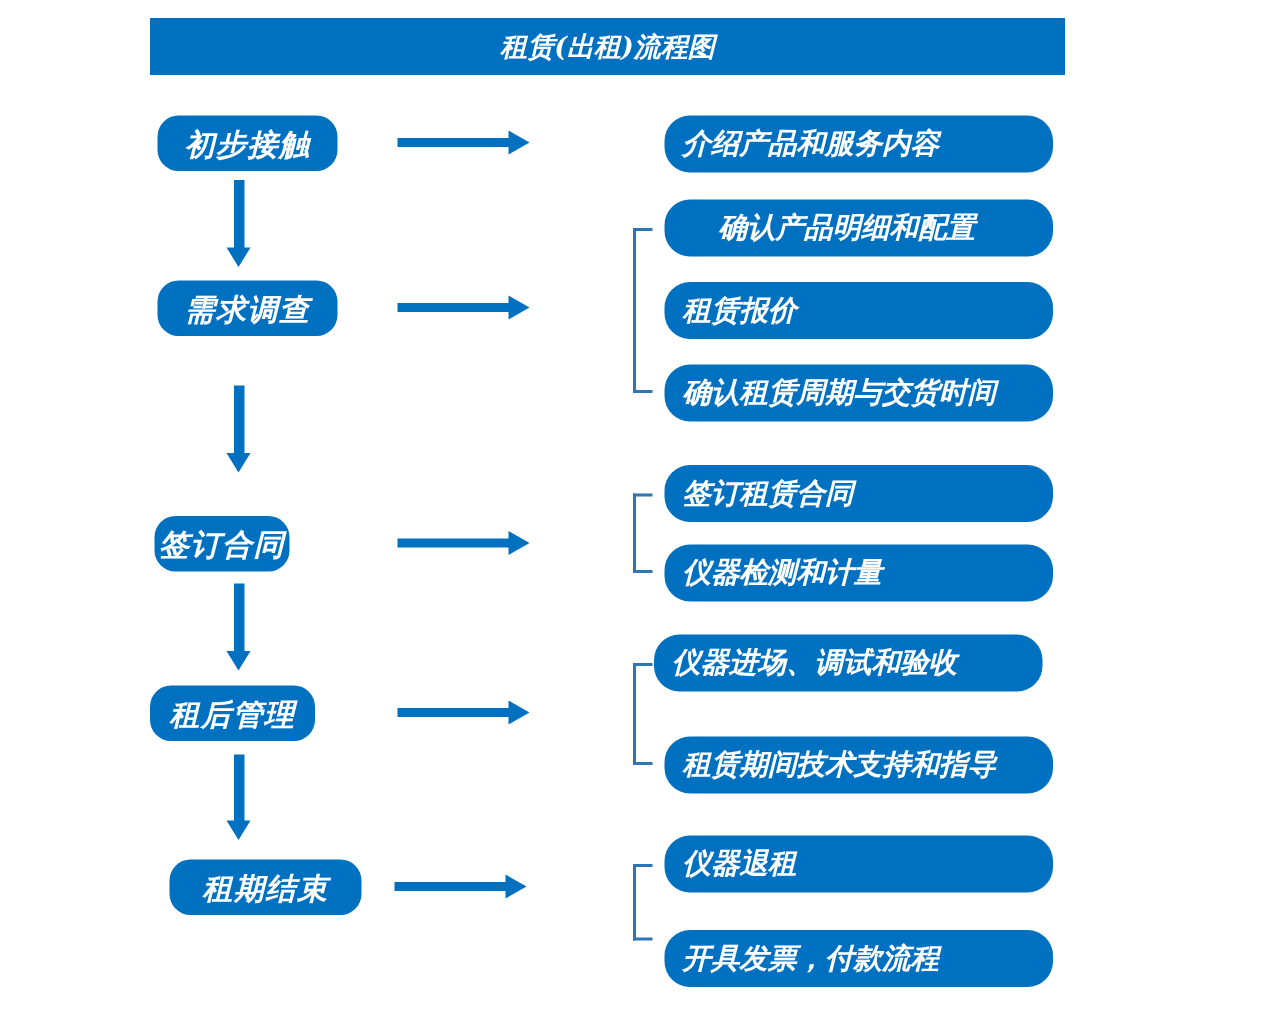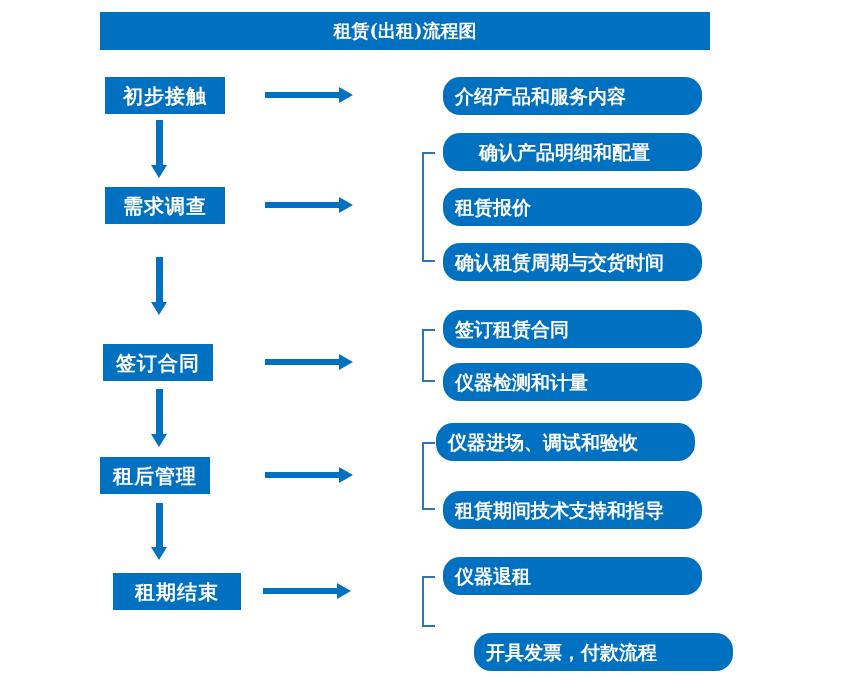--- a/index.html
+++ b/index.html
@@ -1,21 +1,21 @@
 <!DOCTYPE html>
 <html style="--primary: #0070c0; --connector: #2e75b6; --text: #ffffff; --background: #ffffff;"><head>
 <meta charset="utf-8">
 <style>
   :root {
     --primary: #0070c0;
     --connector: #2e75b6;
     --text: #ffffff;
     --background: #ffffff;
   }
-  * { margin: 0; padding: 0; box-sizing: border-box; }
+  * { margin: 0; padding: 0; box-sizing: border-box; font-style: italic; }
   html, body {
     background: var(--background);
     font-family: "DejaVu Serif", "Liberation Serif", serif;
   }
   .canvas {
     position: relative;
     width: 844px;
     height: 688px;
     background: var(--background);
     overflow: hidden;
@@ -41,20 +41,21 @@
     align-items: center;
     line-height: 1.1;
     white-space: nowrap;
   }
   .lbox {
     justify-content: center;
     font-size: 20px;
     width: 118px;
     height: 37px;
     letter-spacing: 1px;
+    border-radius: 14px;
   }
   .rbox {
     justify-content: flex-start;
     padding-left: 12px;
     font-size: 19px;
     width: 259px;
     height: 38px;
     border-radius: 17px;
   }
   
@@ -101,21 +102,21 @@
 <body>
 
 <div class="canvas">
 
   <div class="title-bar">
     <span>租赁(出租)流程图</span>
   </div>
 
   <div class="box lbox" style="left:105px; top:77px;  width:120px;">初步接触</div>
   <div class="box lbox" style="left:105px; top:187px; width:120px;">需求调查</div>
-  <div class="box lbox" style="left:103px; top:344px; width:110px;">签订合同</div>
+  <div class="box lbox" style="left:103px; top:344px; width:90px;">签订合同</div>
   <div class="box lbox" style="left:100px; top:457px; width:110px;">租后管理</div>
   <div class="box lbox" style="left:113px;  top:573px; width:128px;">租期结束</div>
 
   <div class="v-arrow" style="left:150px; top:120px; height:58px;">
       <i class="shaft"></i>
       <i class="head"></i>
     </div>
   <div class="v-arrow" style="left:150px; top:257px; height:58px;">
       <i class="shaft"></i>
       <i class="head"></i>
@@ -161,15 +162,15 @@
   <div class="box rbox" style="left:443px; top:188px;">租赁报价</div>
   <div class="box rbox" style="left:443px; top:243px;">确认租赁周期与交货时间</div>
 
   <div class="box rbox" style="left:443px; top:310px;">签订租赁合同</div>
   <div class="box rbox" style="left:443px; top:363px;">仪器检测和计量</div>
 
   <div class="box rbox" style="left:436px; top:423px;">仪器进场、调试和验收</div>
   <div class="box rbox" style="left:443px; top:491px;">租赁期间技术支持和指导</div>
 
   <div class="box rbox" style="left:443px; top:557px;">仪器退租</div>
-  <div class="box rbox" style="left:443px; top:633px;margin-left:31px;">开具发票，付款流程</div>
+  <div class="box rbox" style="left:443px; top:620px;">开具发票，付款流程</div>
 
 </div>
 
 </body></html>

